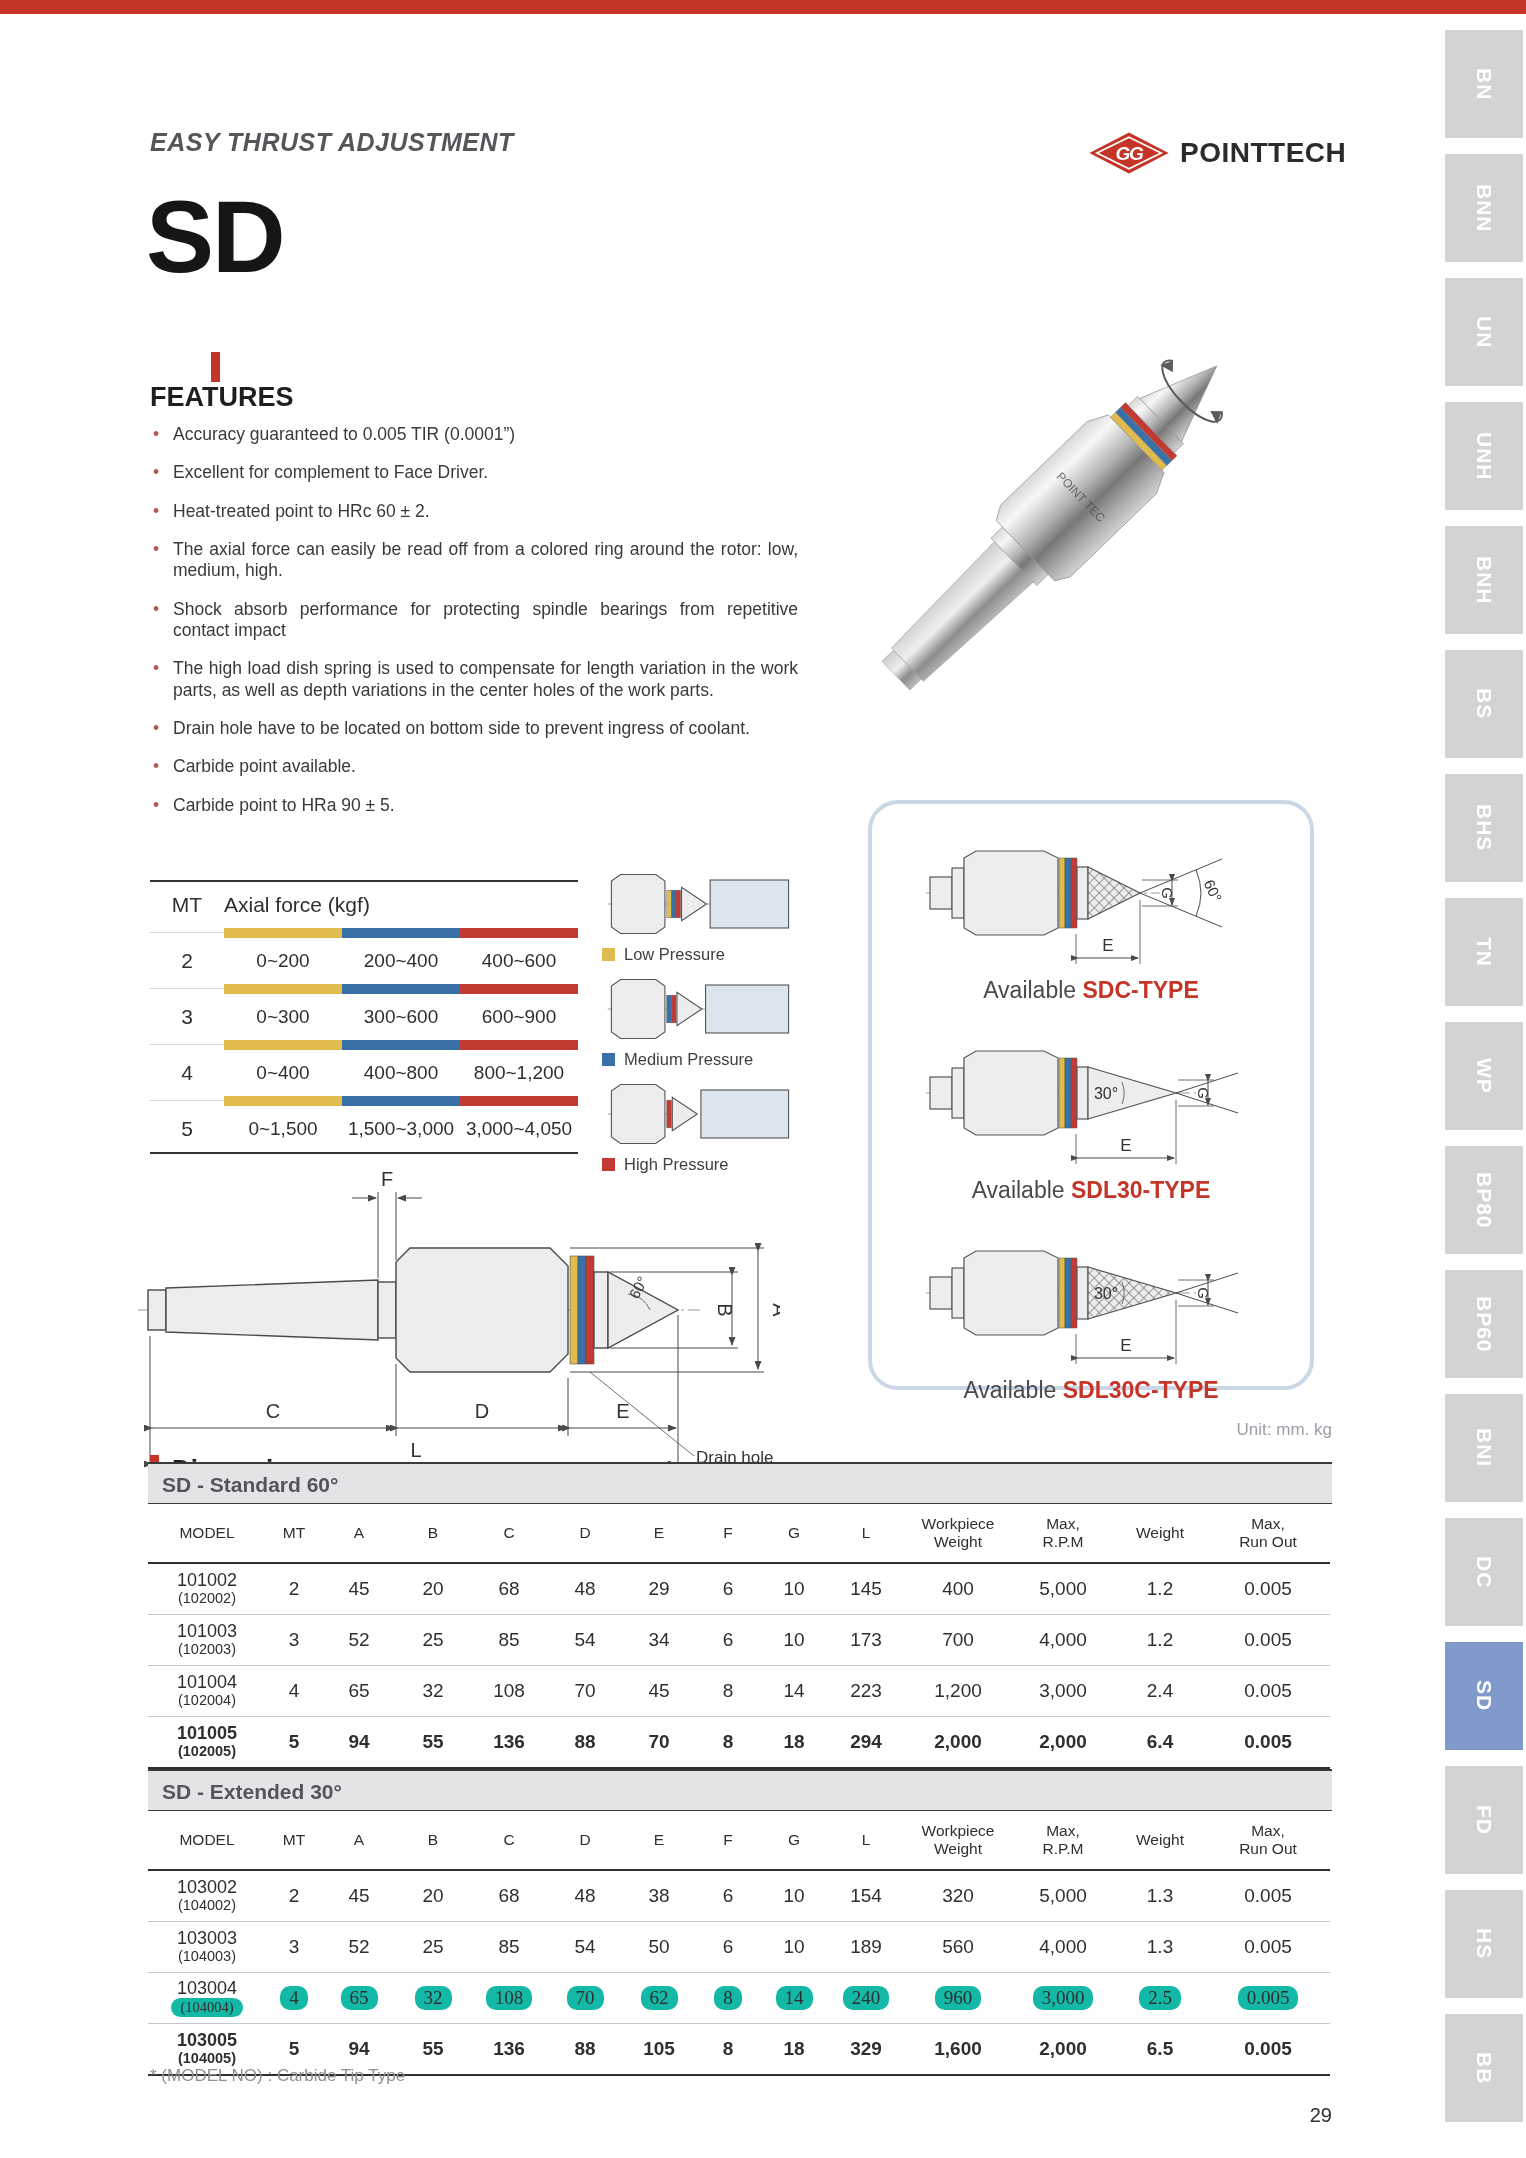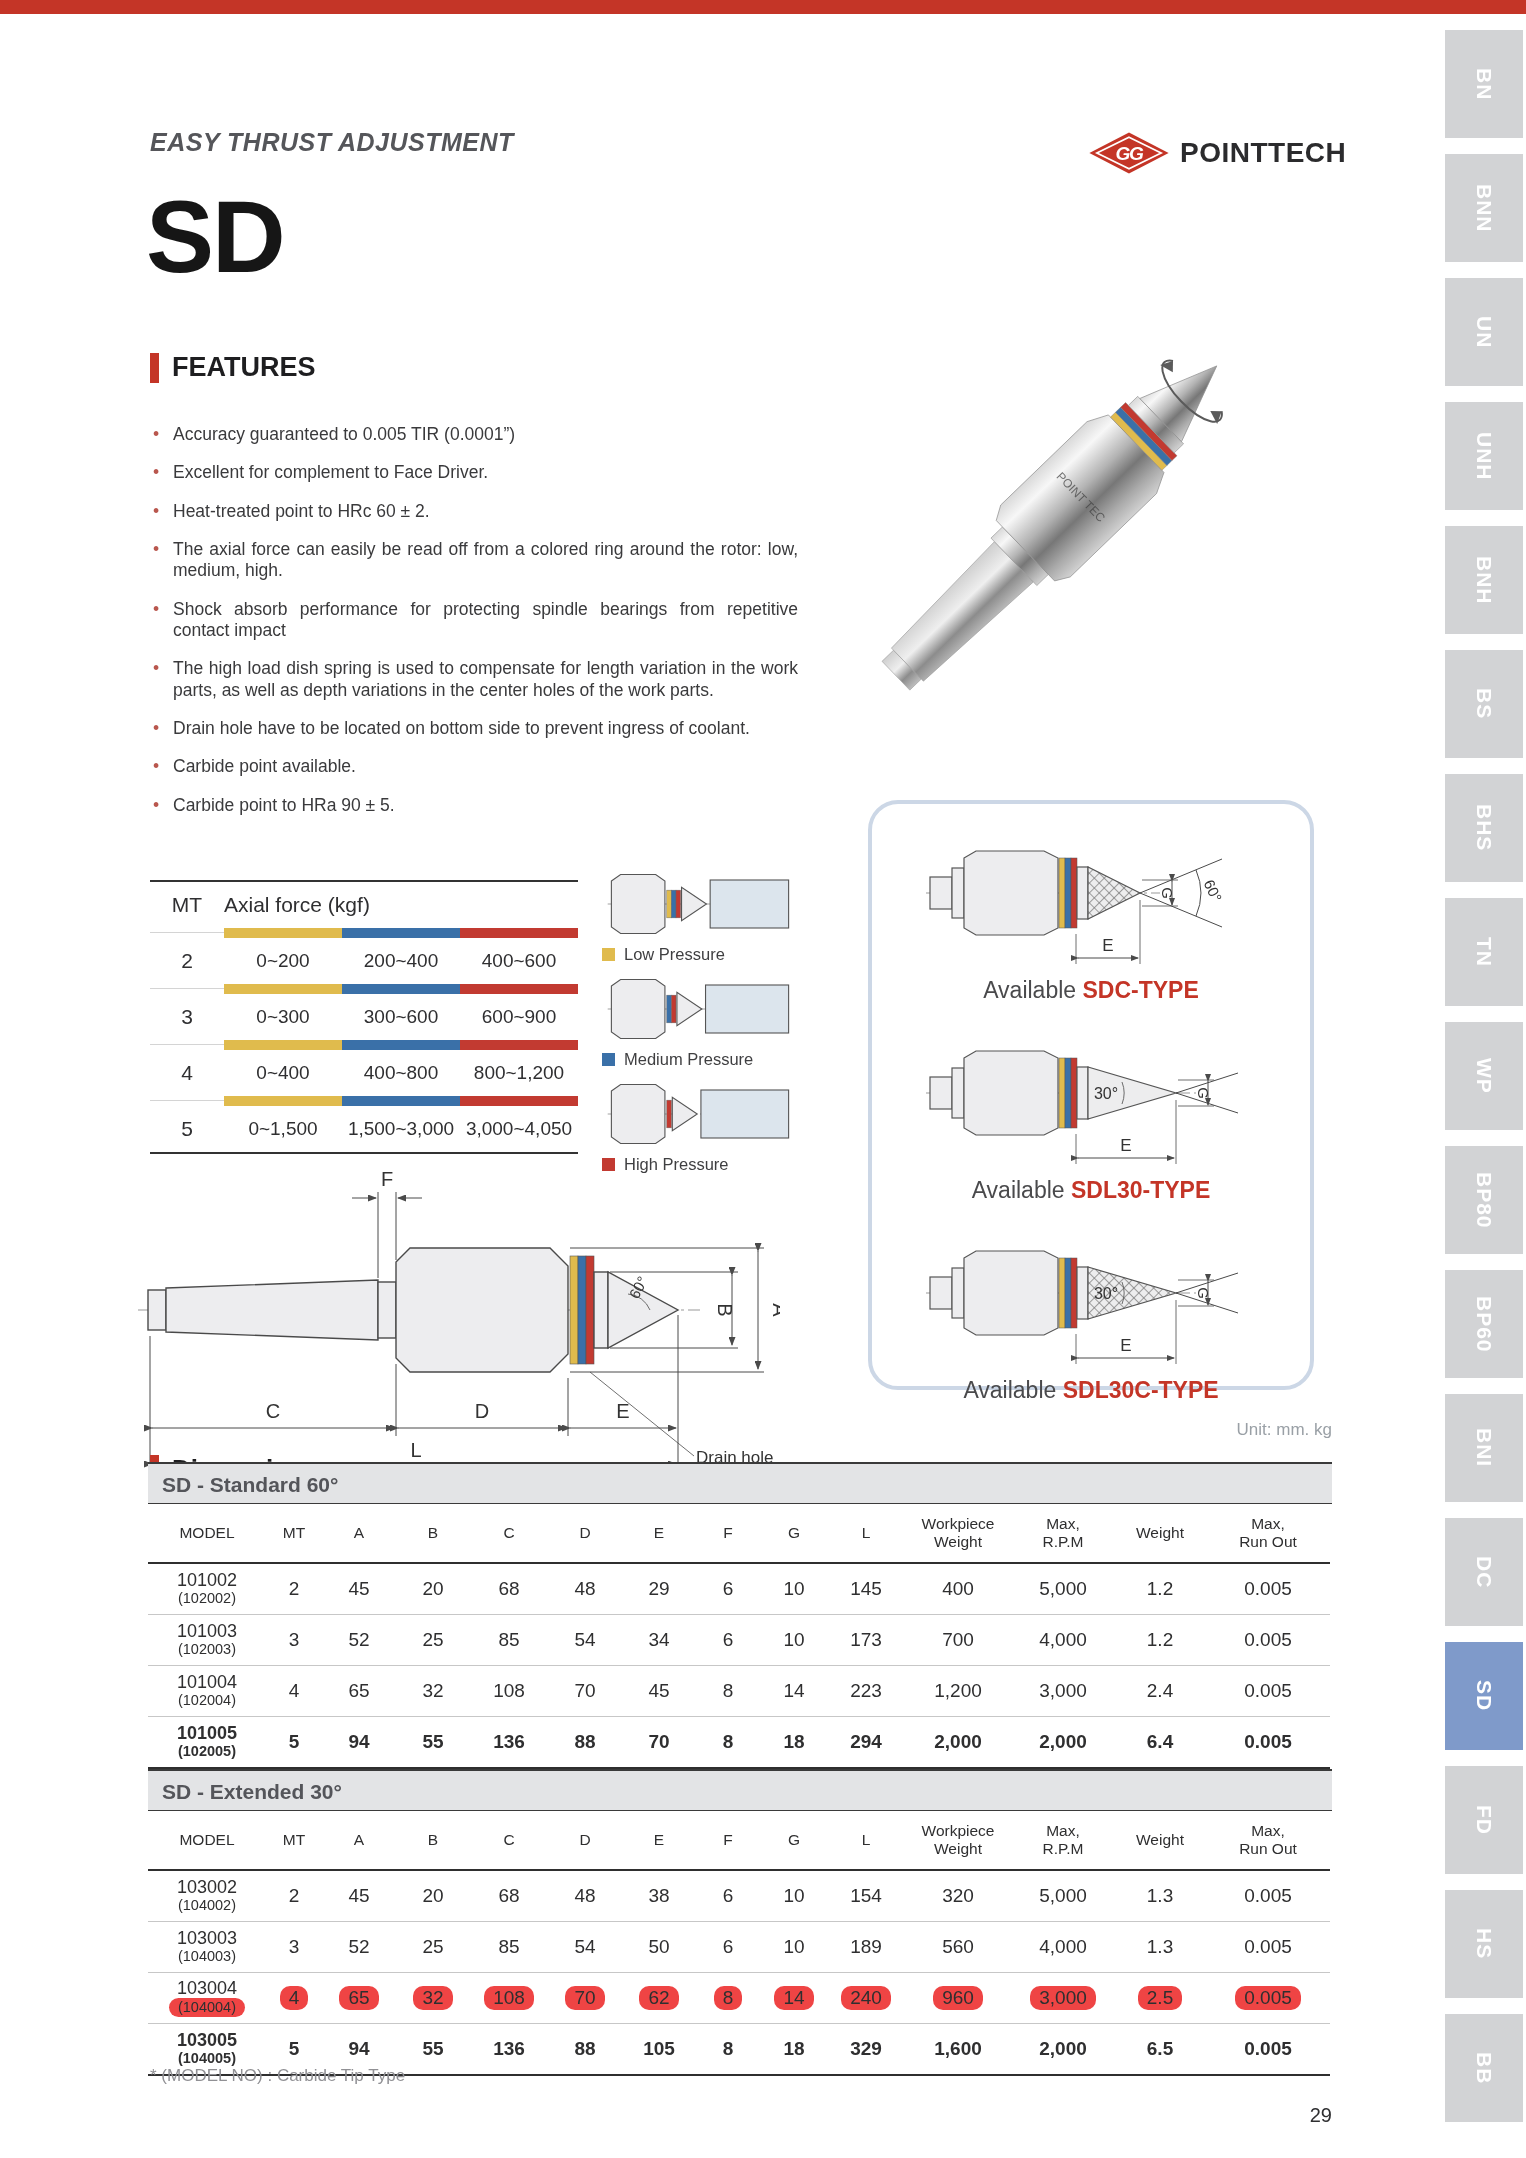--- a/index.html
+++ b/index.html
@@ -14,21 +14,21 @@
   .tab.active{background:#7f9aca;}
   
   .tagline{position:absolute;left:150px;top:128px;font-size:25px;font-weight:700;font-style:italic;color:#55565a;letter-spacing:.5px;}
   .logo{position:absolute;left:1088px;top:130px;display:flex;align-items:center;}
   .logo .brand{font-size:28px;font-weight:700;color:#2b2b2d;margin-left:10px;letter-spacing:.5px;}
   .sd-title{position:absolute;left:146px;top:186px;font-size:102px;font-weight:800;color:#161616;line-height:1;letter-spacing:-2px;}
   
   .sec-head{display:flex;align-items:center;}
   .sec-head .bar{width:9px;height:30px;margin-right:13px;}
   .sec-head .txt{font-size:27px;font-weight:700;color:#1e1e20;}
-  #features-head{position:absolute;left:150px;top:352px;}
+  #features-head{position:absolute;left:150px;top:352px;flex-direction:column;}
   #dim-head{position:absolute;left:150px;top:1408px;margin-top:46px;}
   .unit-note{position:absolute;left:1070px;top:1420px;width:262px;text-align:right;font-size:17px;color:#9aa0a6;}
   
   .feat-list{position:absolute;left:150px;top:424px;width:648px;list-style:none;margin:0;padding:0;}
   .feat-list li{position:relative;padding-left:23px;margin-bottom:17px;font-size:17.5px;line-height:1.22;color:#3a3a3c;text-align:justify;}
   .feat-list li::before{content:"•";position:absolute;left:3px;top:0;color:#b9574e;}
   
   .axial{position:absolute;left:150px;top:880px;width:428px;border-top:2px solid #333;border-bottom:2px solid #333;}
   .ax-header{display:grid;grid-template-columns:74px 1fr;height:46px;align-items:center;}
   .ax-header .h1{text-align:center;font-size:21px;}
@@ -63,21 +63,21 @@
   
   .tables{position:absolute;left:148px;top:1462px;width:1184px;}
   .band{height:42px;line-height:42px;background:#e3e4e6;border-top:2px solid #3a3a3a;border-bottom:1.5px solid #3a3a3a;
         padding-left:14px;font-size:21px;font-weight:700;color:#54555a;box-sizing:border-box;}
   table.spec{width:1182px;border-collapse:collapse;table-layout:fixed;}
   table.spec th{font-size:15.5px;font-weight:500;color:#2f2f30;height:56px;white-space:pre-line;border-bottom:2px solid #2f2f2f;vertical-align:middle;text-align:center;}
   table.spec td{height:48px;text-align:center;font-size:19px;color:#2f2f30;border-bottom:1px solid #c7c7c7;vertical-align:middle;}
   table.spec tr:last-child td{border-bottom:2px solid #2f2f2f;font-weight:bold;}
   td .m1{font-size:18px;line-height:1.05;}
   td .m2{font-size:14.5px;line-height:1.15;}
-  .pill{display:inline-block;background:#ef4444;border-radius:10px;padding:1px 9px;}
+  .pill{display:inline-block;background:#14b8a6;border-radius:10px;padding:1px 9px;font-family:Liberation Serif, serif;}
   
   .footnote{position:absolute;left:150px;top:2066px;font-size:17px;color:#909094;}
   .pagenum{position:absolute;left:1270px;top:2104px;width:62px;text-align:right;font-size:20px;color:#2f2f31;}
 </style>
 </head>
 <body>
 
 <div class="page">
 
   <div class="topbar" style="background:#c43527"></div>

